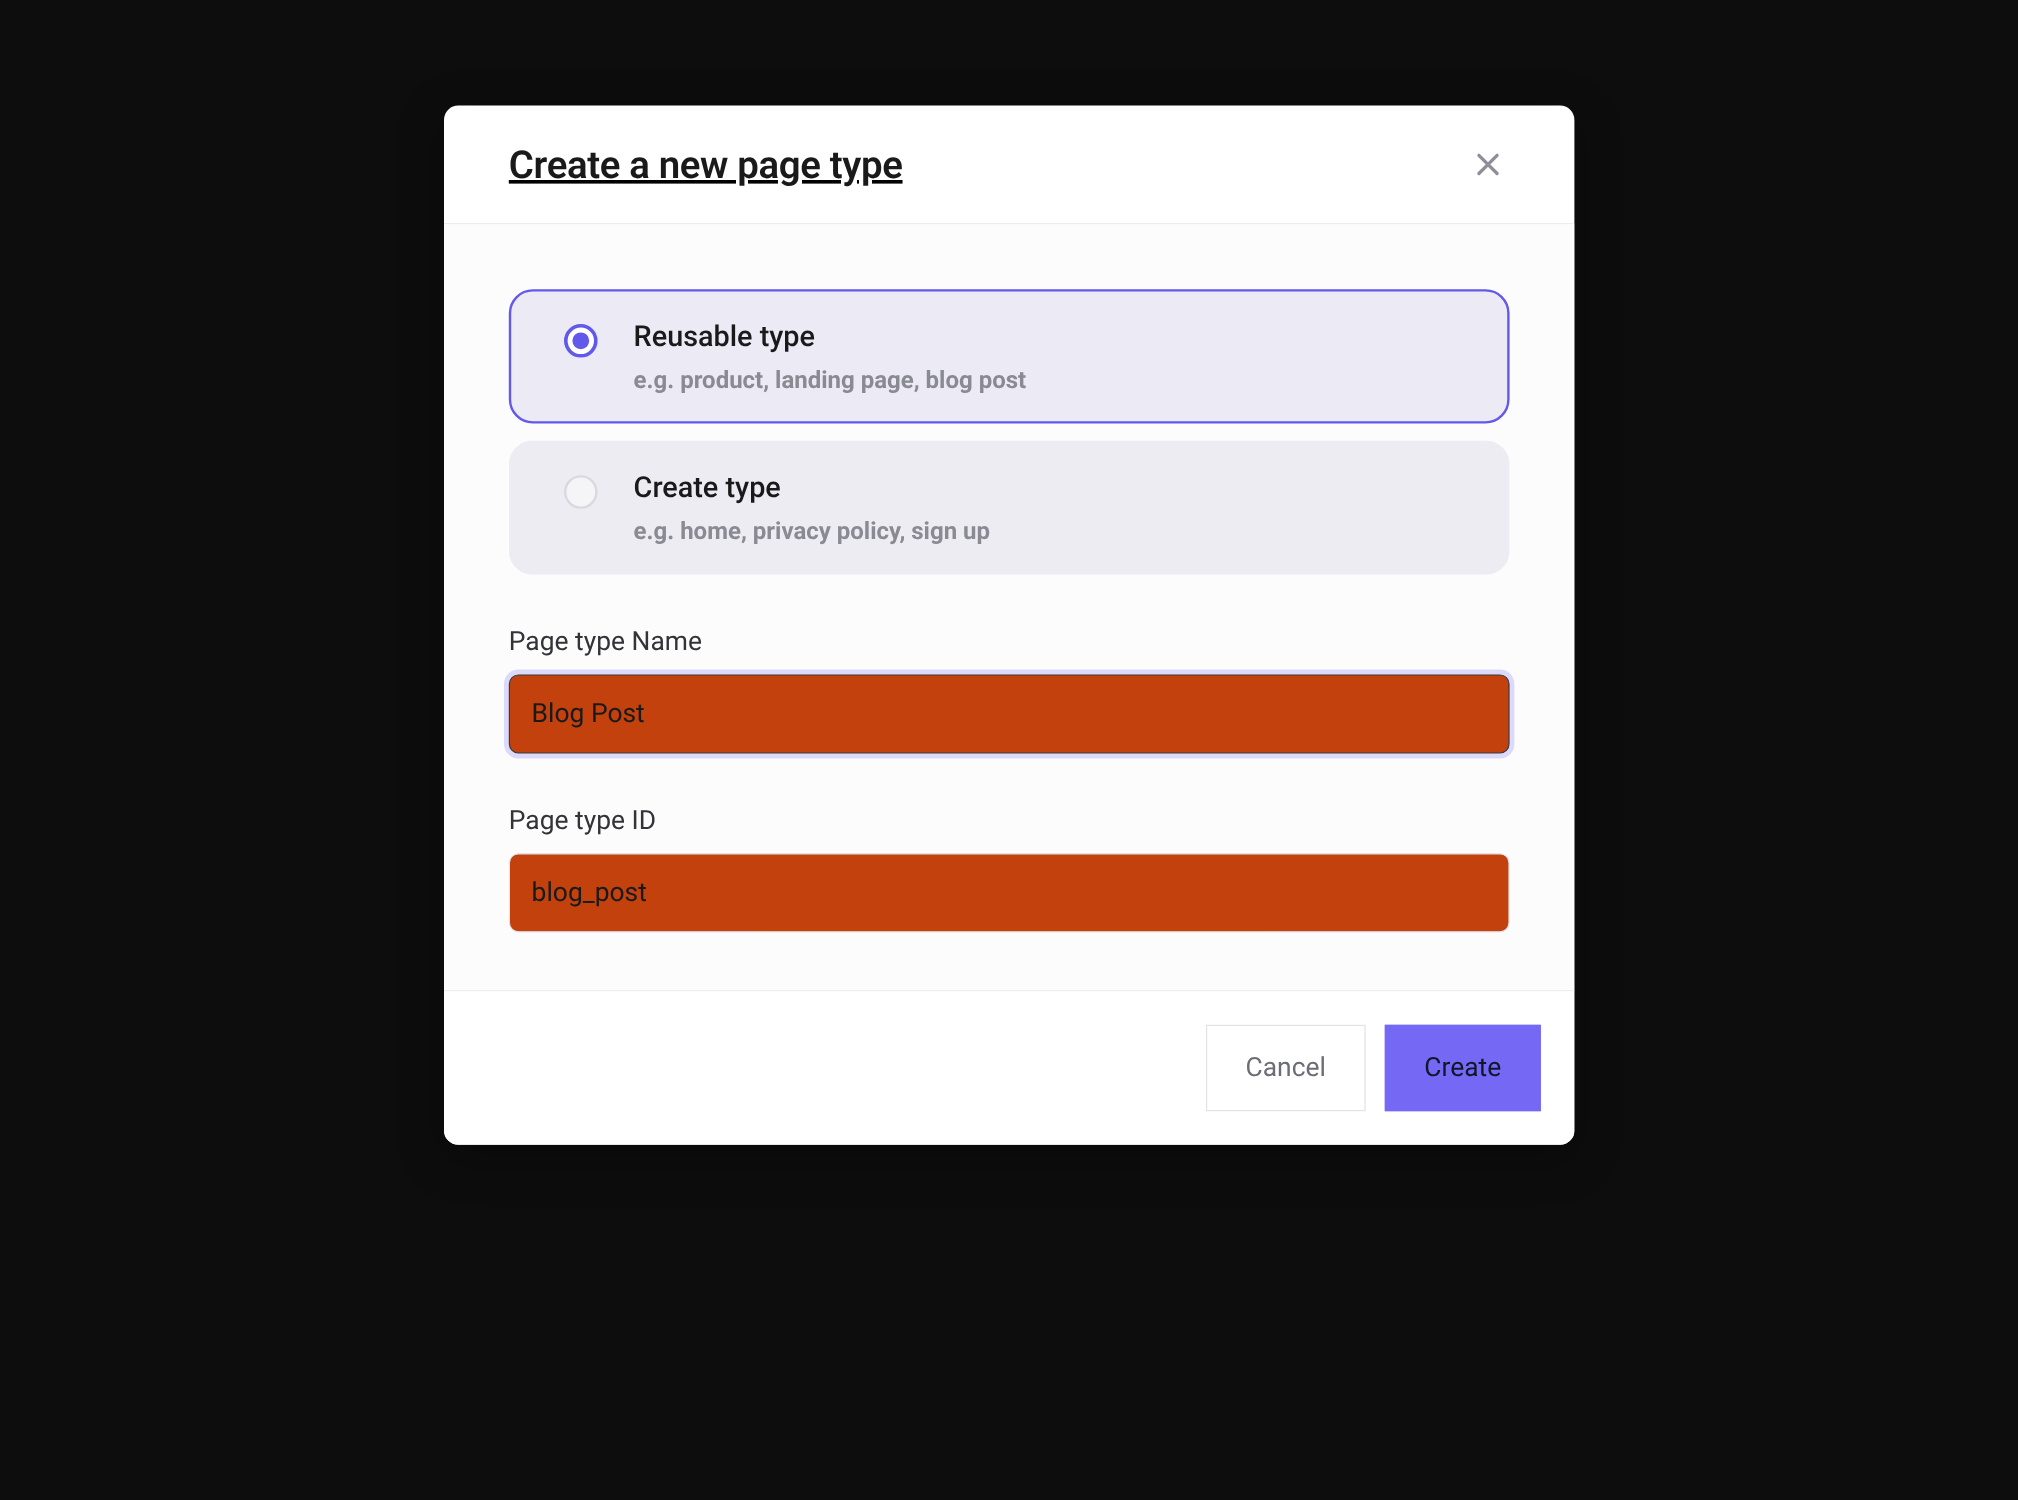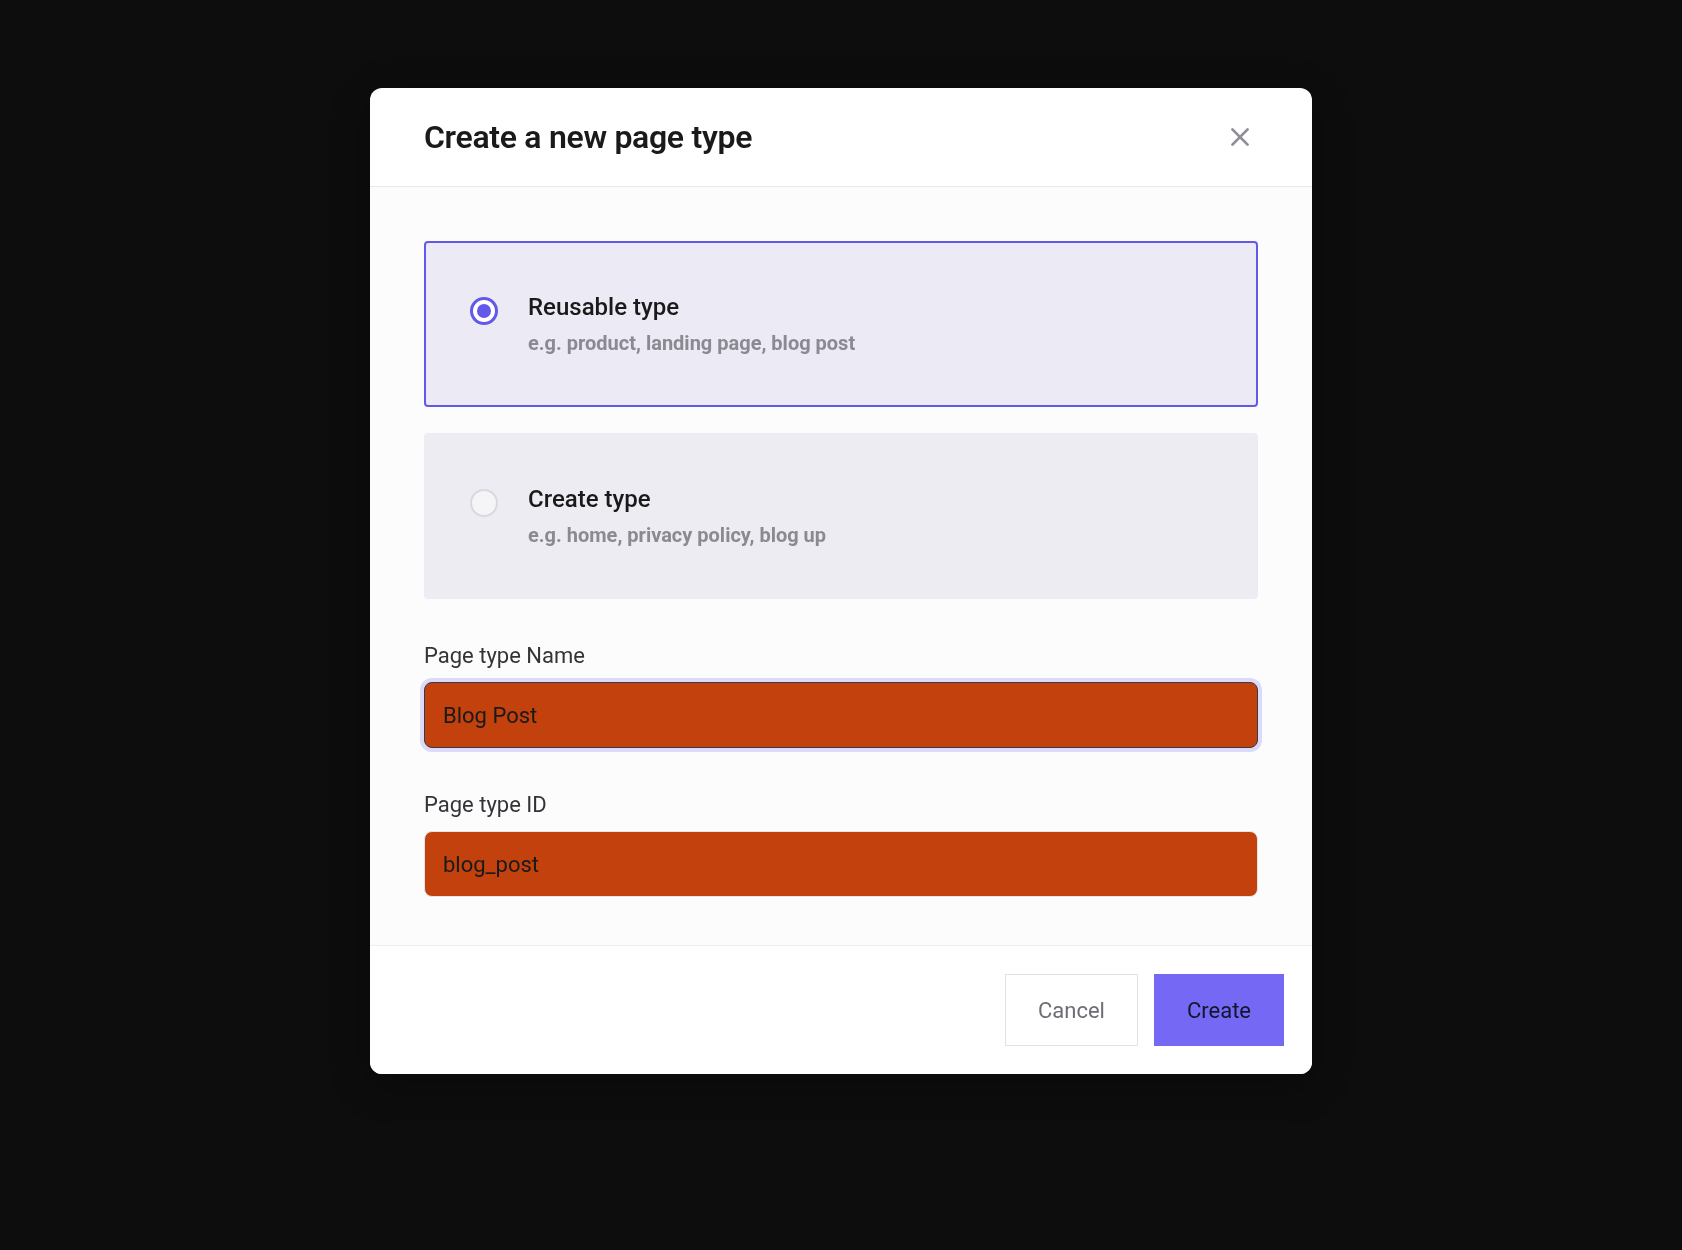--- a/index.html
+++ b/index.html
@@ -33,20 +33,21 @@
       overflow: hidden;
       box-shadow: 0 10px 40px rgba(0,0,0,0.3);
     }
     
     .modal-header {
       display: flex;
       align-items: center;
       justify-content: space-between;
       padding: 30px 54px 30px 54px;
       border-bottom: 1px solid #e8e9ee;
+      text-decoration: underline;
     }
     
     .modal-title {
       font-size: 32px;
       font-weight: 600;
       color: #1a1a1a;
       letter-spacing: -0.3px;
     }
     
     .close-btn {
@@ -66,28 +67,28 @@
       height: 26px;
     }
     
     .modal-body {
       padding: 54px 54px 48px 54px;
       background: #fcfcfd;
     }
     
     .option-card {
       background: #edecf2;
-      border-radius: 4px;
-      padding: 50px 44px;
+      border-radius: 20px;
+      padding: 23px 44px;
       display: flex;
       align-items: flex-start;
       gap: 30px;
       cursor: pointer;
       border: 2px solid transparent;
-      margin-bottom: 26px;
+      margin-bottom: 14px;
     }
     
     .option-card.selected {
       border: 2px solid #6259ea;
       background: #eceaf4;
     }
     
     .option-card:last-of-type {
       margin-bottom: 0;
     }
@@ -233,21 +234,21 @@
       <div class="option-content">
         <div class="option-title">Reusable type</div>
         <div class="option-description">e.g. product, landing page, blog post</div>
       </div>
     </div>
 
     <div class="option-card">
       <div class="radio unselected"></div>
       <div class="option-content">
         <div class="option-title">Create type</div>
-        <div class="option-description">e.g. home, privacy policy, blog up</div>
+        <div class="option-description">e.g. home, privacy policy, sign up</div>
       </div>
     </div>
 
     <div class="field-group">
       <label class="field-label">Page type Name</label>
       <input type="text" class="text-input focused" value="Blog Post" style="">
     </div>
 
     <div class="field-group">
       <label class="field-label">Page type ID</label>

